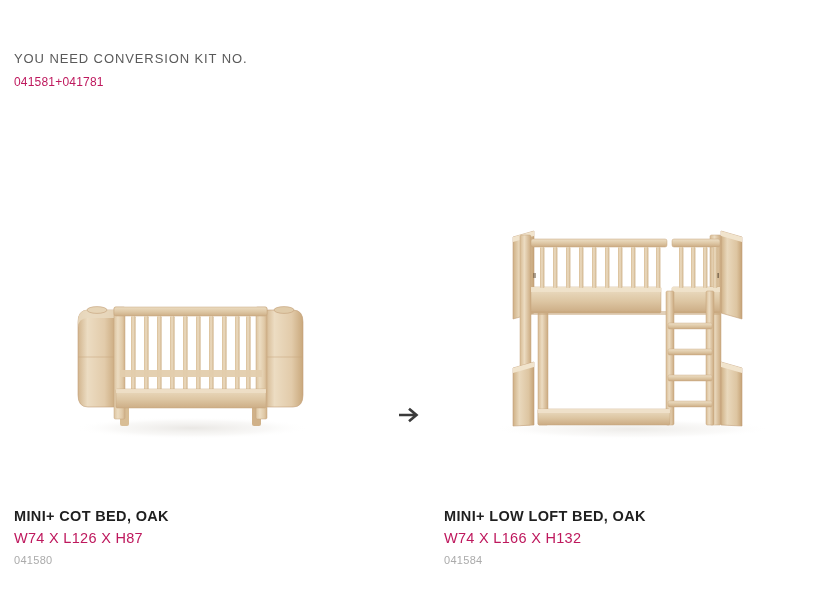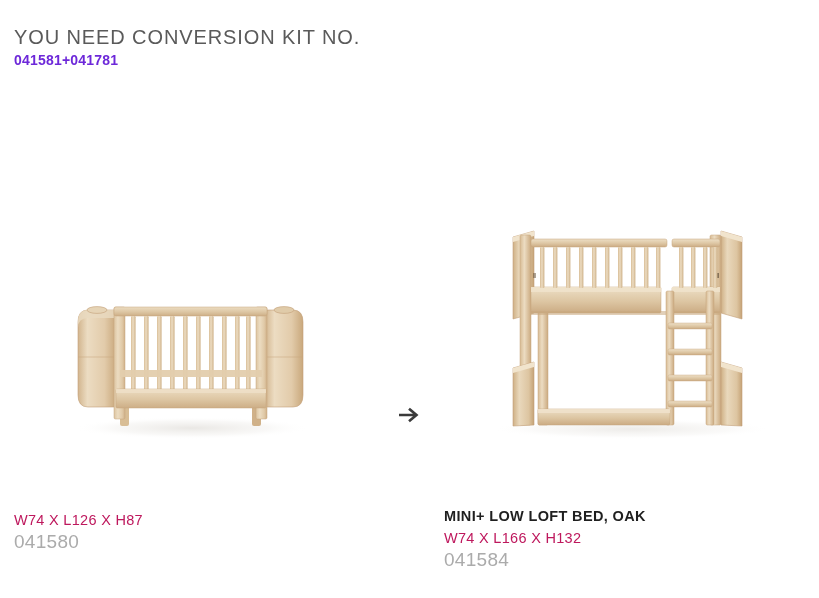--- a/index.html
+++ b/index.html
@@ -24,31 +24,32 @@
   }
 
   
   .header {
     position: absolute;
     left: 14px;
     top: 27px;
     width: 600px;
   }
   .kit-label {
-    font-size: 20px;
+    font-size: 13px;
     letter-spacing: 0.9px;
     color: #5a5a5a;
     line-height: 20px;
     white-space: nowrap;
+    margin-top: 22px;
   }
   .kit-number {
-    font-size: 14px;
-    font-weight: bold;
+    font-size: 12px;
+    font-weight: normal;
     letter-spacing: 0.2px;
-    color: #6d28d9;
+    color: #be185d;
     line-height: 22px;
     margin-top: 2px;
     white-space: nowrap;
   }
 
   
   .products {
     position: absolute;
     left: 0;
     top: 95px;
@@ -110,21 +111,21 @@
   }
   .p-dims {
     font-size: 14.5px;
     letter-spacing: 0.3px;
     color: #be185d;
     line-height: 20px;
     margin-top: 3px;
     white-space: nowrap;
   }
   .p-sku {
-    font-size: 19px;
+    font-size: 11px;
     letter-spacing: 0.3px;
     color: #ababab;
     line-height: 20px;
     margin-top: 2px;
     white-space: nowrap;
   }
 
   svg { display: block; }
 </style>
 </head>
@@ -316,20 +317,21 @@
           <rect x="128" y="314" width="132" height="16" rx="1.5" fill="url(#woodH2)" stroke="#c6a57c" stroke-width="0.5"></rect>
           <rect x="128" y="314" width="132" height="4" fill="#f0e2cb" opacity="0.85"></rect>
         </svg>
       </div>
     </div>
   </div>
 
   <div class="captions">
 
     <div class="caption left">
+      <div class="p-title">MINI+ COT BED, OAK</div>
       <div class="p-dims">W74 X L126 X H87</div>
       <div class="p-sku">041580</div>
     </div>
 
     <div class="caption right">
       <div class="p-title">MINI+ LOW LOFT BED, OAK</div>
       <div class="p-dims">W74 X L166 X H132</div>
       <div class="p-sku">041584</div>
     </div>
   </div>

